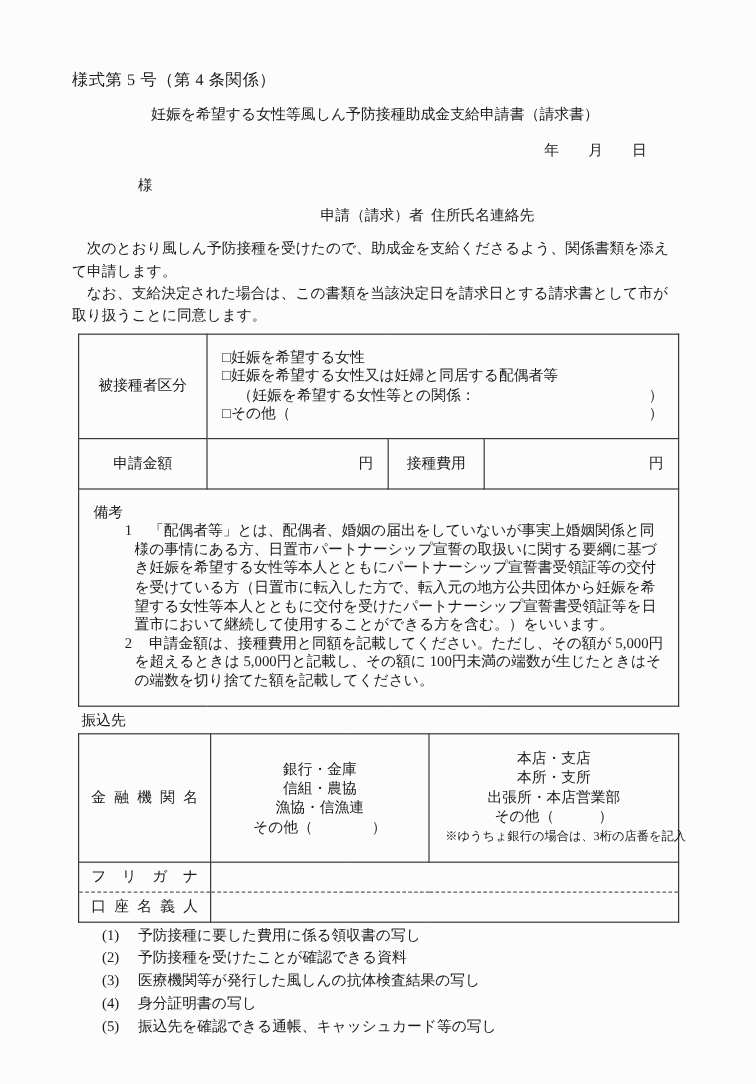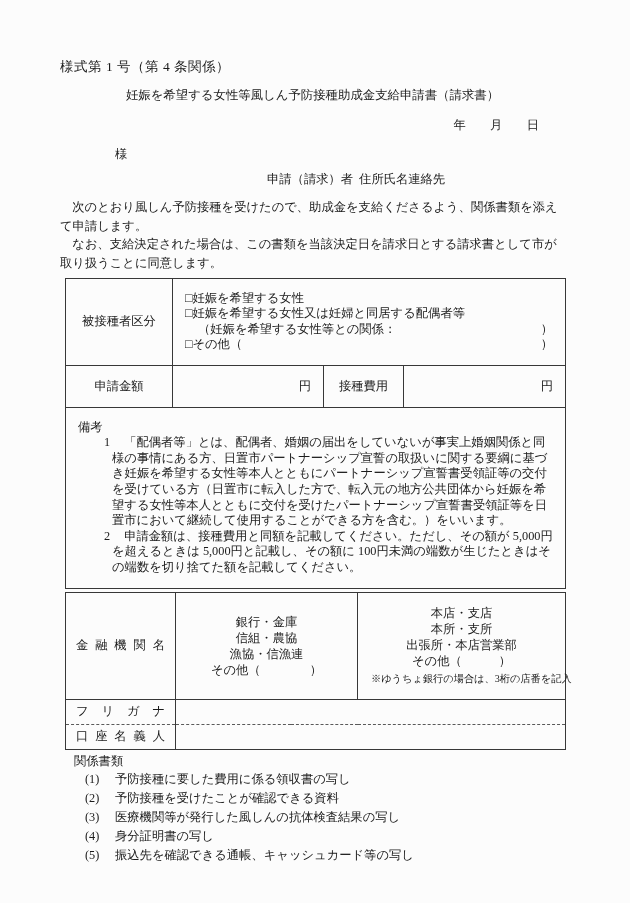--- a/index.html
+++ b/index.html
@@ -62,21 +62,21 @@
 
   .doc-list { margin-left: 25px; margin-top: 1px; }
   .doc-item { display: flex; line-height: 19px; }
   .doc-num { width: 30px; flex-shrink: 0; }
 </style>
 </head>
 <body>
 
 <div class="page">
 
-  <div class="form-number">様式第 1 号（第 4 条関係）</div>
+  <div class="form-number">様式第 5 号（第 4 条関係）</div>
   <div class="doc-title">妊娠を希望する女性等風しん予防接種助成金支給申請書（請求書）</div>
   <div class="date-line">年　月　日</div>
   <div class="addressee">様</div>
 
   <div class="applicant">
     <span class="app-label">申請（請求）者</span>
     <span class="app-fields">
       <span>住所</span>
       <span>氏名</span>
       <span>連絡先</span>
@@ -126,20 +126,21 @@
           <span class="note-num">1</span><span>「配偶者等」とは、配偶者、婚姻の届出をしていないが事実上婚姻関係と同様の事情にある方、日置市パートナーシップ宣誓の取扱いに関する要綱に基づき妊娠を希望する女性等本人とともにパートナーシップ宣誓書受領証等の交付を受けている方（日置市に転入した方で、転入元の地方公共団体から妊娠を希望する女性等本人とともに交付を受けたパートナーシップ宣誓書受領証等を日置市において継続して使用することができる方を含む。）をいいます。</span>
         </div>
         <div class="note-item">
           <span class="note-num">2</span><span>申請金額は、接種費用と同額を記載してください。ただし、その額が 5,000円を超えるときは 5,000円と記載し、その額に 100円未満の端数が生じたときはその端数を切り捨てた額を記載してください。</span>
         </div>
       </td>
     </tr>
   </tbody>
     </table>
 
+  <div class="section-label furikomi">振込先</div>
 
   <table class="tbl t2">
     <colgroup>
         <col style="width:110px">
         <col style="width:115px">
         <col style="width:67px">
         <col style="width:208px">
       </colgroup>
     <tbody>
         <tr class="rA">
@@ -162,21 +163,20 @@
       <th class="justify">フ リ ガ ナ</th>
       <td colspan="3"></td>
     </tr>
     <tr class="rD">
       <th class="justify">口 座 名 義 人</th>
       <td colspan="3"></td>
     </tr>
   </tbody>
     </table>
 
-  <div class="section-label docs-label">関係書類</div>
 
   <div class="doc-list">
     <div class="doc-item">
       <span class="doc-num">(1)</span>
       <span>予防接種に要した費用に係る領収書の写し</span>
     </div>
     <div class="doc-item">
       <span class="doc-num">(2)</span>
       <span>予防接種を受けたことが確認できる資料</span>
     </div>

